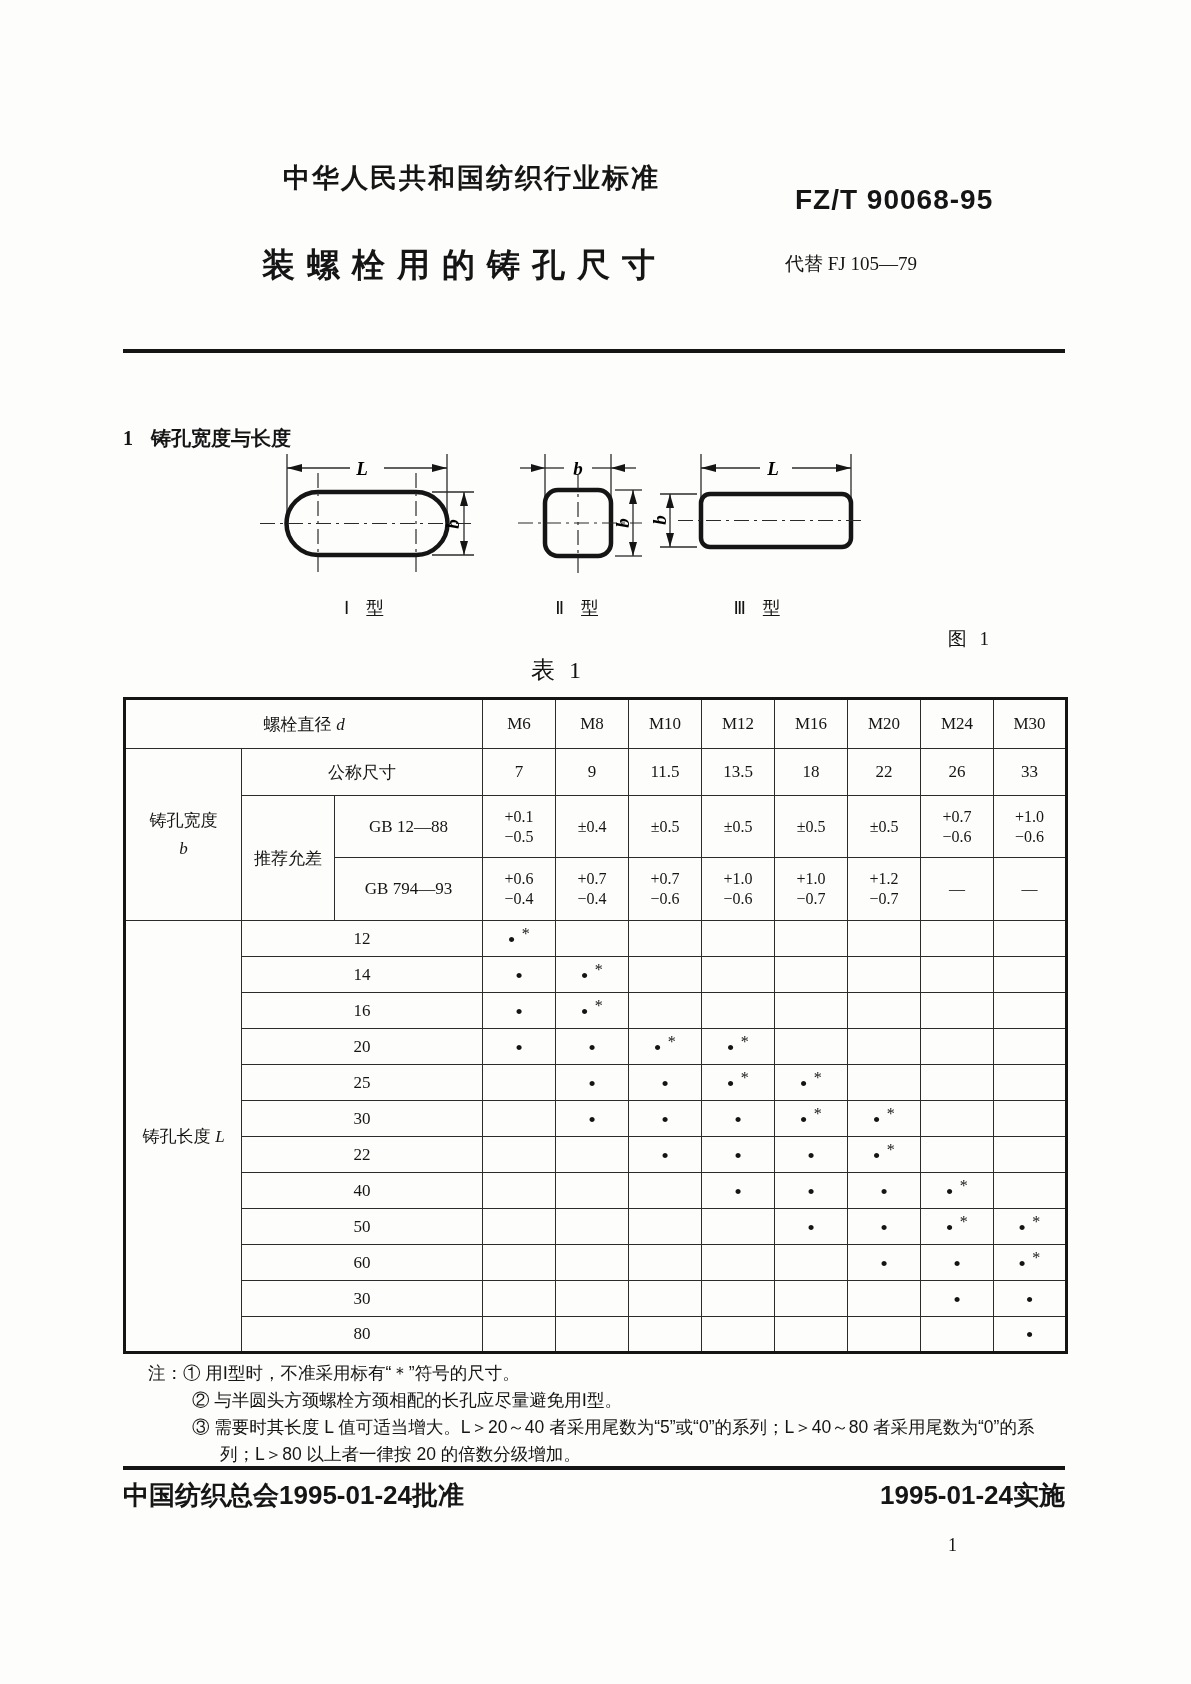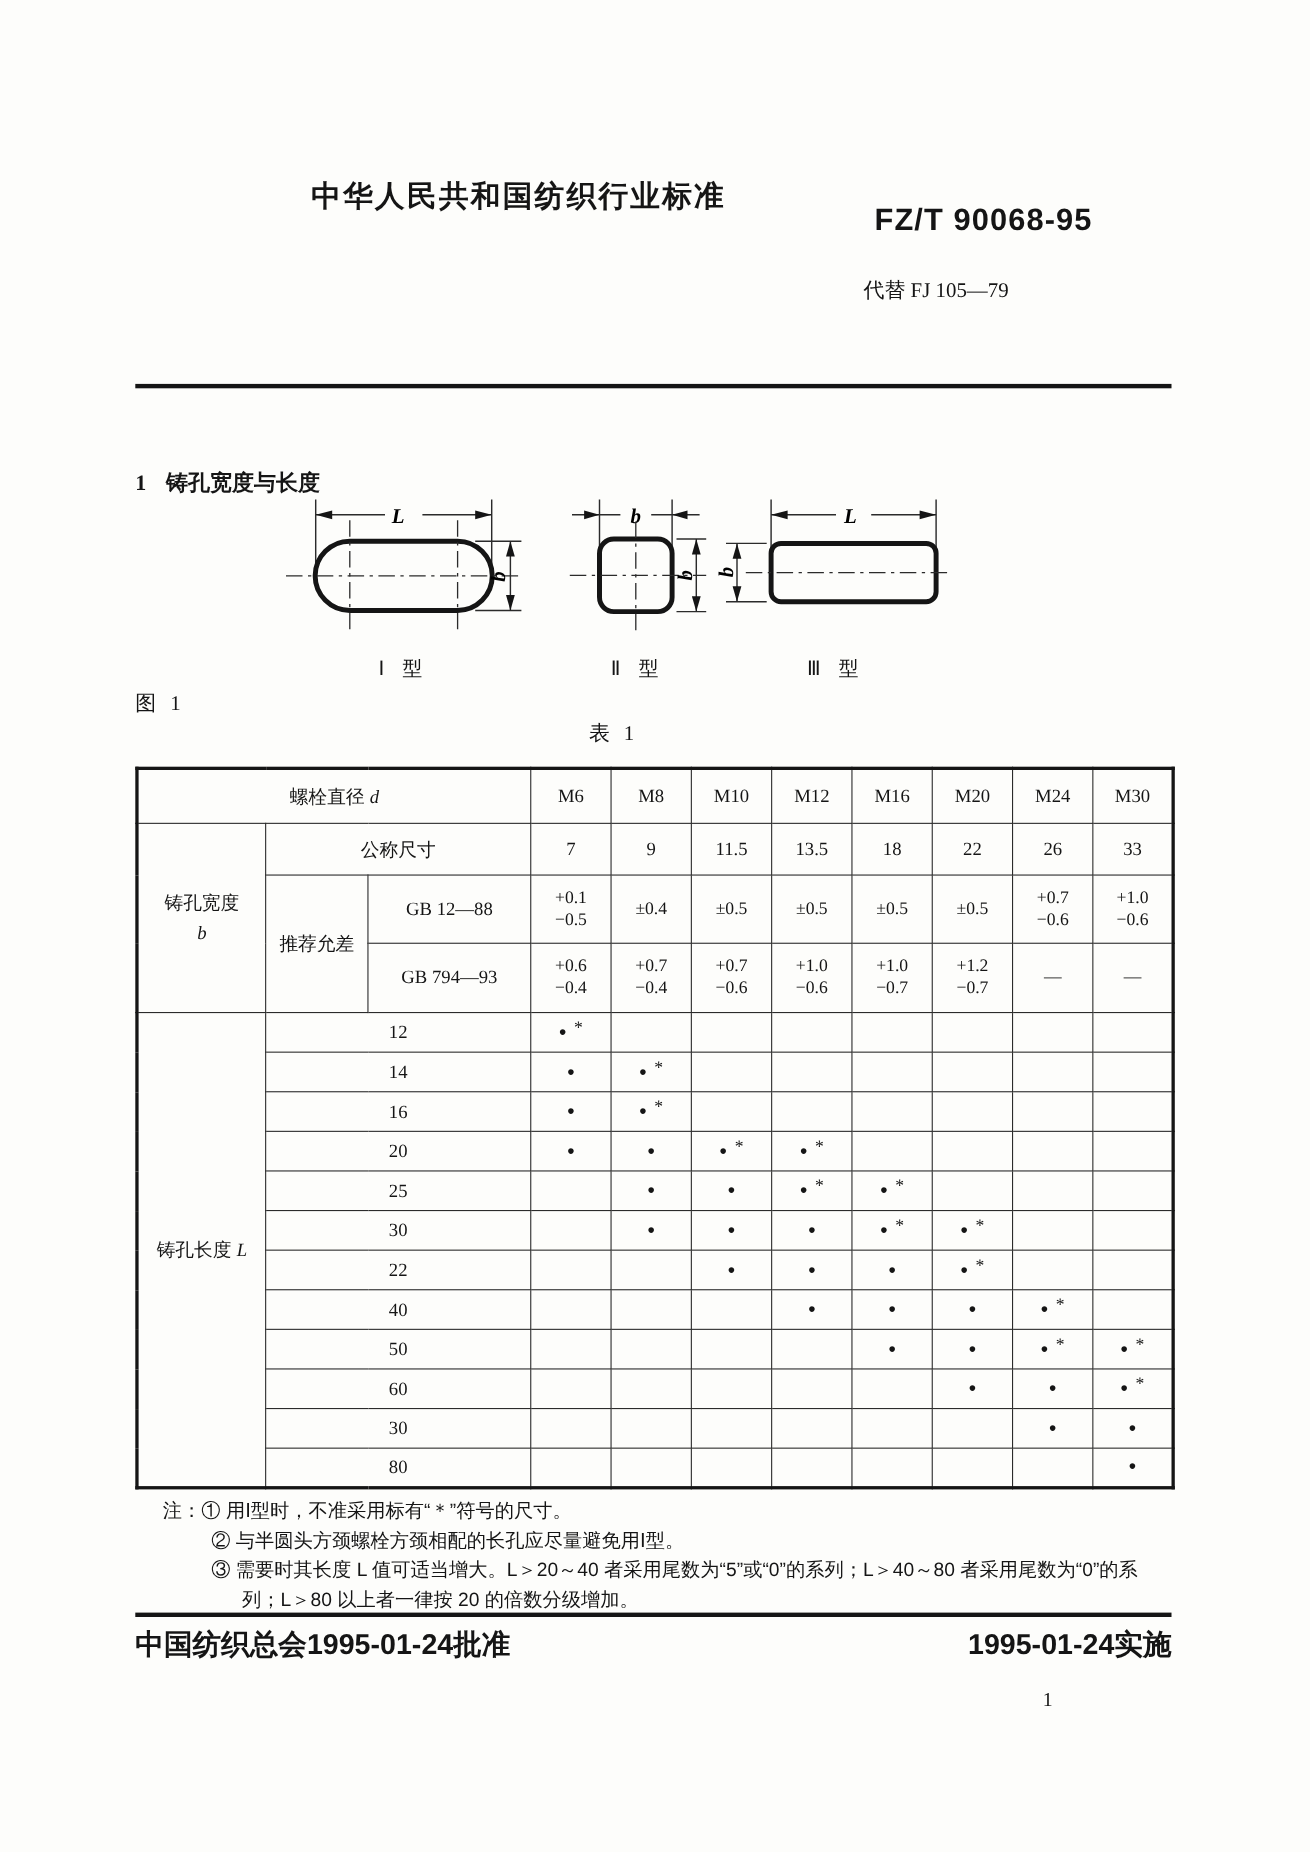--- a/index.html
+++ b/index.html
@@ -15,22 +15,22 @@
   .doc-title{left:262px;top:243px;font-size:33px;font-weight:bold;letter-spacing:12px;}
   .replaces{left:785px;top:251px;font-size:19px;font-family:"Liberation Serif",serif;}
   .head-rule{left:123px;top:349px;width:942px;height:4px;background:#151515;}
   .intro{left:123px;top:378px;width:900px;font-size:19px;text-indent:2em;}
   .sec-head{left:123px;top:425px;font-size:20px;font-weight:bold;}
   .sec-head .sec-num{margin-right:18px;font-family:"Liberation Serif",serif;}
   
   .fig{position:absolute;text-align:center;}
   .fig svg{display:block;}
   .fig-label{margin-top:-10px;font-size:18px;letter-spacing:6px;font-family:"Liberation Serif",serif;}
-  .fig-caption{left:123px;top:626px;width:870px;text-align:left;font-size:19px;letter-spacing:4px;font-family:"Liberation Serif",serif;}
-  .tab-caption{left:123px;top:654px;width:870px;text-align:center;font-size:19px;letter-spacing:4px;font-family:"Liberation Serif",serif;}
+  .fig-caption{left:123px;top:626px;width:870px;text-align:right;font-size:19px;letter-spacing:4px;font-family:"Liberation Serif",serif;}
+  .tab-caption{left:123px;top:654px;width:870px;text-align:center;font-size:24px;letter-spacing:4px;font-family:"Liberation Serif",serif;}
   .unit{left:123px;top:657px;width:912px;text-align:right;font-size:18px;font-family:"Liberation Serif",serif;}
   .dim-label{font-family:"Liberation Serif",serif;font-style:italic;font-size:19px;font-weight:bold;}
   
   table.t1{
     position:absolute;left:123px;top:697px;width:942px;
     border-collapse:collapse;table-layout:fixed;
     font-size:17px;
   }
   table.t1 td{
     border:1px solid #2b2b2b;text-align:center;vertical-align:middle;
@@ -69,20 +69,21 @@
   .cline{fill:none;stroke:#2b2b2b;stroke-width:1.2;stroke-dasharray:15 5 3 5;}
   .ah{fill:#151515;stroke:none;}
 </style>
 </head>
 <body>
 
 <div class="page">
 
   <div class="abs std-type">中华人民共和国纺织行业标准</div>
   <div class="abs std-number">FZ/T 90068-95</div>
+  <div class="abs doc-title">装螺栓用的铸孔尺寸</div>
   <div class="abs replaces">代替 FJ 105—79</div>
   <div class="abs head-rule"></div>
 
   <div class="abs sec-head">
     <span class="sec-num">1</span><span>铸孔宽度与长度</span>
   </div>
 
   <div class="fig" style="left:256px;top:446px;width:222px;">
     <svg width="222" height="160" viewBox="0 0 222 160">
 

